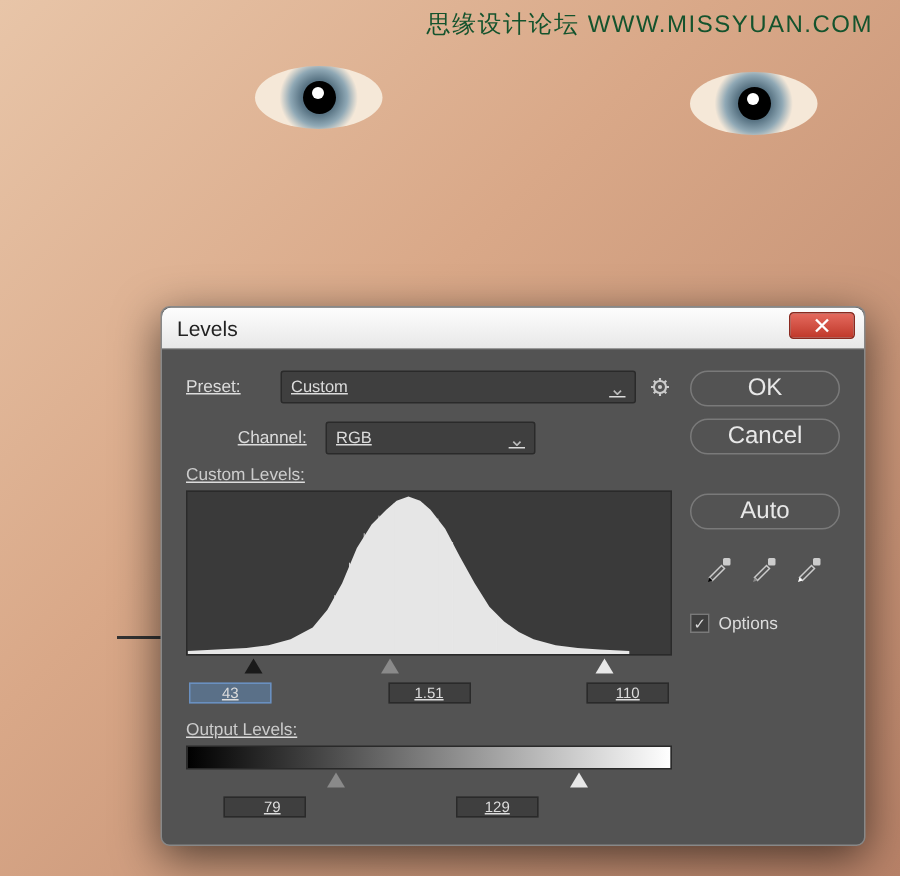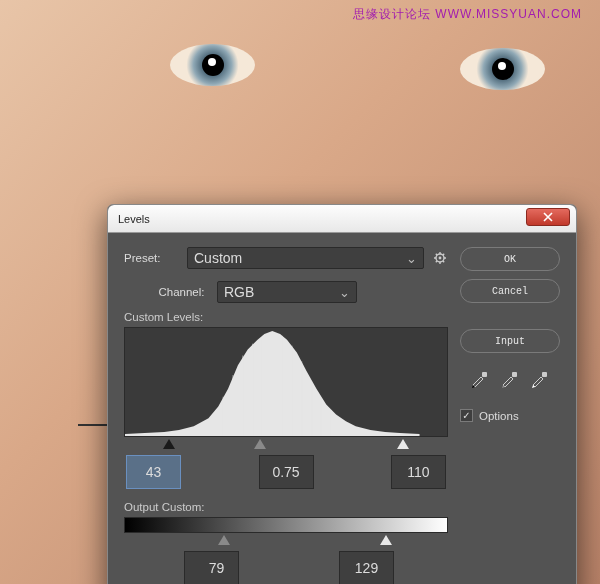--- a/index.html
+++ b/index.html
@@ -3,63 +3,63 @@
 <meta charset="utf-8">
 <style>
   * { box-sizing: border-box; margin: 0; padding: 0; font-family: "Segoe UI", Tahoma, sans-serif; }
   body { width: 600px; height: 584px; background: #d8d4d0; position: relative; overflow: hidden; }
   .bg-face { position: absolute; inset: 0; background: linear-gradient(135deg, #e8c5a8 0%, #d9a888 40%, #c89578 70%, #b88268 100%); }
   .eye { position: absolute; width: 85px; height: 42px; border-radius: 50%; background: radial-gradient(circle at 50% 50%, #2a4050 0%, #5a7585 25%, #8fa8b5 40%, #f5e8d8 55%); }
   .eye.left { top: 44px; left: 170px; }
   .eye.right { top: 48px; right: 55px; }
   .pupil { position:absolute; width:22px; height:22px; background:#000; border-radius:50%; top:10px; left:32px;}
   .eye::after { content:""; position:absolute; width:8px;height:8px;background:#fff;border-radius:50%;top:14px;left:38px;}
-  .watermark { position: absolute; top: 6px; right: 18px; font-size: 12px; color: #a21caf; letter-spacing: 1px; }
+  .watermark { position: absolute; top: 6px; right: 18px; font-size: 16px; color: #14532d; letter-spacing: 1px; }
   
   .dialog { position: absolute; left: 107px; top: 204px; width: 470px; background: #535353; border: 1px solid #888; border-radius: 6px; box-shadow: 0 8px 30px rgba(0,0,0,0.6); }
   .titlebar { height: 28px; background: linear-gradient(#fdfdfd, #e8e8e8); border-bottom: 1px solid #999; border-radius: 6px 6px 0 0; display: flex; align-items: center; padding: 0 6px; position: relative; }
-  .titlebar .title { font-size: 11px; color: #222; margin-left: 4px; }
+  .titlebar .title { font-size: 14px; color: #222; margin-left: 4px; }
   .close-btn { position: absolute; right: 6px; top: 3px; width: 44px; height: 18px; background: linear-gradient(#e46a5e, #c0392b); border: 1px solid #8a2a20; border-radius: 3px; display:flex;align-items:center;justify-content:center;}
   .close-btn svg { width:10px;height:10px;}
   
   .dlg-body { padding: 14px 16px 18px 16px; color: #dcdcdc; font-size: 11.5px; display: flex; gap: 12px; }
-  .left-col { flex: 1; }
+  .left-col { flex: 1; text-decoration: underline; }
   .right-col { width: 100px; display: flex; flex-direction: column; gap: 8px; align-items: stretch; }
   
   .row { display: flex; align-items: center; gap: 8px; margin-bottom: 12px; }
   .row .lbl { min-width: 55px; }
-  .select { flex:1; background: #3f3f3f; border: 1px solid #2a2a2a; color: #dcdcdc; height: 22px; font-size: 14px; padding: 0 6px; border-radius: 2px; display:flex;align-items:center;justify-content:space-between;}
+  .select { flex:1; background: #3f3f3f; border: 1px solid #2a2a2a; color: #dcdcdc; height: 22px; font-size: 11px; padding: 0 6px; border-radius: 2px; display:flex;align-items:center;justify-content:space-between;}
   .select::after{content:"⌄"; font-size:13px; color:#bbb;}
   .gear { width: 16px; height: 16px; color:#ccc; cursor:pointer;}
   
   .channel-row { padding-left: 30px; margin-bottom:8px;text-align:center;}
   .section-lbl { margin: 6px 0 4px 0; color: #ccc; }
   
   .histo-box { background: #3a3a3a; border: 1px solid #2a2a2a; height: 110px; position: relative; overflow:hidden;}
   .histo { position:absolute; bottom:0; left:0; right:0; height:100%; }
   
   .slider-track { position: relative; height: 12px; margin-top: 2px; }
   .tri { position:absolute; width:0;height:0; border-left:6px solid transparent; border-right:6px solid transparent; border-bottom:10px solid; top:0; transform:translateX(-6px); cursor:pointer;}
   .tri.black{ border-bottom-color:#1a1a1a; left:14%;}
   .tri.gray{ border-bottom-color:#8a8a8a; left:42%;}
   .tri.white{ border-bottom-color:#e8e8e8; left:86%;}
   
   .num-row { display:flex; justify-content:space-between; margin-top:4px; padding:0 2px;}
-  .numbox { width: 55px; height: 34px; background: #3f3f3f; border:1px solid #2a2a2a; color:#dcdcdc; font-size:14px; text-align:center; display:flex;align-items:center;justify-content:center;}
+  .numbox { width: 55px; height: 14px; background: #3f3f3f; border:1px solid #2a2a2a; color:#dcdcdc; font-size:10px; text-align:center; display:flex;align-items:center;justify-content:center;}
   .numbox.sel { background:#5a7088; border-color:#6a90c0;}
   
   .gradient-bar { height: 16px; background: linear-gradient(to right, #000, #fff); border:1px solid #2a2a2a; margin-top:4px;}
   .out-track { position:relative; height:12px; margin-top:2px;}
   .tri2.black{ position:absolute;width:0;height:0;top:0;border-left:6px solid transparent;border-right:6px solid transparent;border-bottom:10px solid #8a8a8a; left:31%; transform:translateX(-6px); cursor:pointer;}
   .tri2.white{ position:absolute;width:0;height:0;top:0;border-left:6px solid transparent;border-right:6px solid transparent;border-bottom:10px solid #e8e8e8; left:81%; transform:translateX(-6px); cursor:pointer;}
   .out-row { display:flex; margin-top:4px;}
-  .out-row .numbox:first-child{ margin-left: 60px; padding-left: 10px;}
+  .out-row .numbox:first-child{ margin-left: 25px; padding-left: 10px;}
   .out-row .numbox:last-child{ margin-left: 100px;}
   
-  .btn { height: 24px; background: #535353; border: 1px solid #7a7a7a; border-radius: 12px; color: #e8e8e8; font-size: 10px; display:flex;align-items:center;justify-content:center; cursor:pointer;font-family:Liberation Mono, monospace;}
+  .btn { height: 24px; background: #535353; border: 1px solid #7a7a7a; border-radius: 12px; color: #e8e8e8; font-size: 16px; display:flex;align-items:center;justify-content:center; cursor:pointer;}
   
   .eyedroppers { display:flex; gap:8px; justify-content:center; margin-top:6px;}
   .dropper { width:22px;height:22px; cursor:pointer; color:#ccc;}
   .dropper svg{width:100%;height:100%;}
   .dropper.mid .tip{fill:#888;}
   .dropper.white .tip{fill:#fff;}
   .dropper.black .tip{fill:#000;}
   
   .preview-row{display:flex;align-items:center;gap:6px;margin-top:12px;font-size:11.5px;}
   .chk{width:13px;height:13px;background:#3f3f3f;border:1px solid #7a7a7a;display:flex;align-items:center;justify-content:center;color:#ddd;font-size:10px;}
@@ -137,39 +137,39 @@
           </g>
         </svg>
       </div>
       <div class="slider-track">
         <div class="tri black"></div>
         <div class="tri gray"></div>
         <div class="tri white"></div>
       </div>
       <div class="num-row">
         <div class="numbox sel">43</div>
-        <div class="numbox">0.75</div>
+        <div class="numbox">1.51</div>
         <div class="numbox">110</div>
       </div>
-      <div class="section-lbl" style="margin-top:12px">Output Custom:</div>
+      <div class="section-lbl" style="margin-top:12px">Output Levels:</div>
       <div class="gradient-bar"></div>
       <div class="out-track">
         <div class="tri2 black"></div>
         <div class="tri2 white"></div>
       </div>
       <div class="out-row">
         <div class="numbox">79</div>
         <div class="numbox">129</div>
       </div>
     </div>
     <div class="right-col">
       <div class="btn">OK</div>
       <div class="btn">Cancel</div>
       <div style="height:10px"></div>
-      <div class="btn">Input</div>
+      <div class="btn">Auto</div>
       <div class="eyedroppers">
         <div class="dropper black"><svg viewBox="0 0 22 22">
               <path d="M4 18 L12 10 L14 12 L6 20 Z" fill="none" stroke="#ccc"></path>
               <path class="tip" d="M4 18 L6 20 L3 21 Z"></path>
               <rect x="13" y="5" width="5" height="5" rx="1" fill="#ccc"></rect>
             </svg></div>
         <div class="dropper mid"><svg viewBox="0 0 22 22">
               <path d="M4 18 L12 10 L14 12 L6 20 Z" fill="none" stroke="#ccc"></path>
               <path class="tip" d="M4 18 L6 20 L3 21 Z"></path>
               <rect x="13" y="5" width="5" height="5" rx="1" fill="#ccc"></rect>

